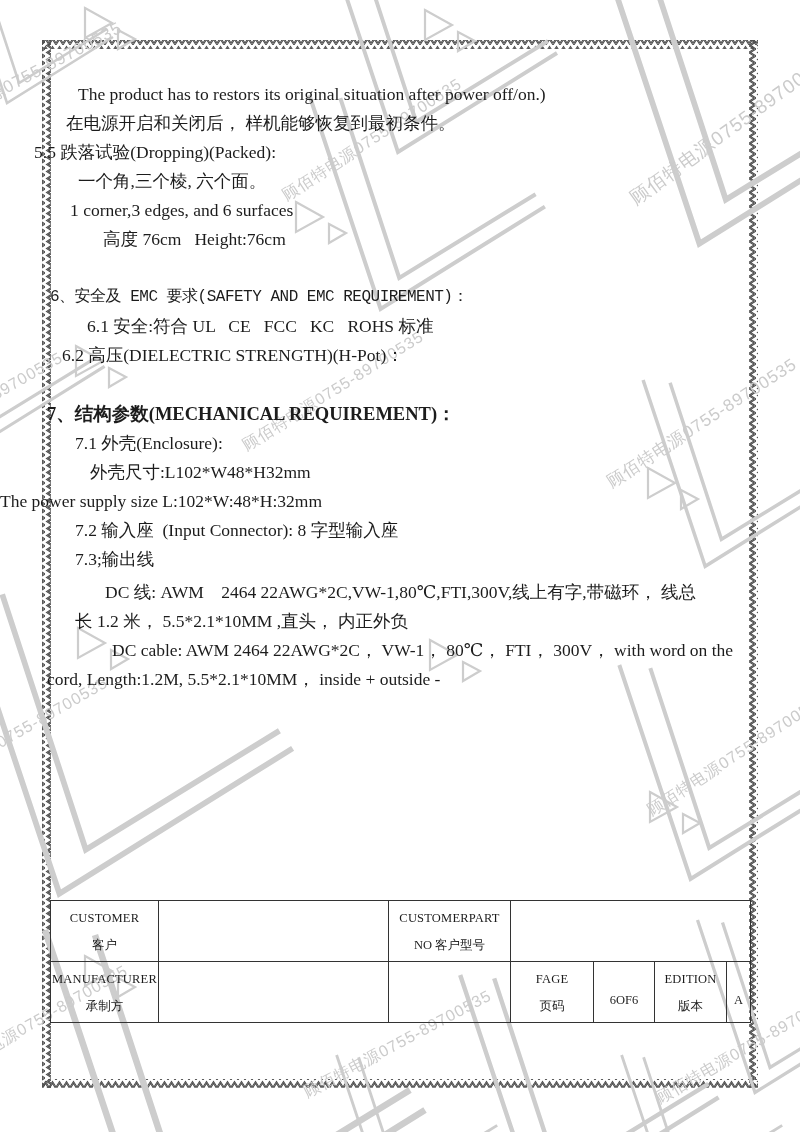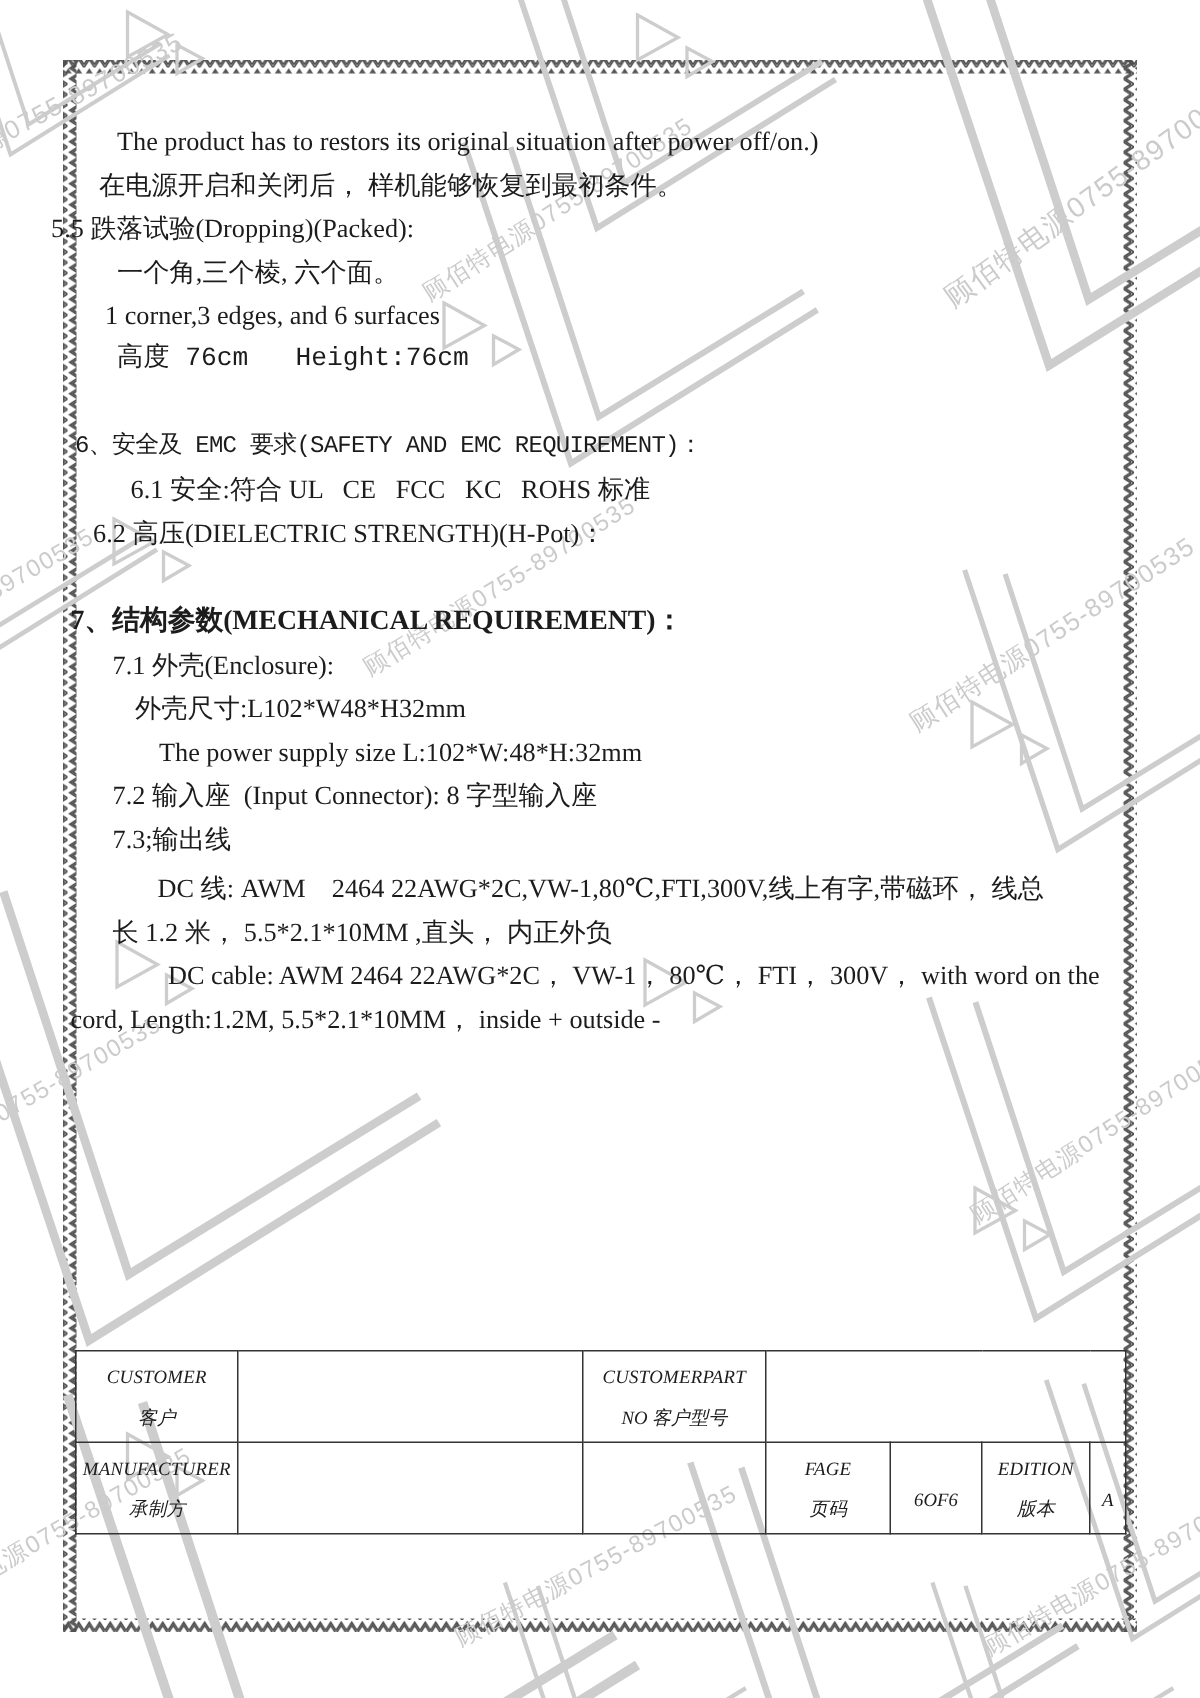--- a/index.html
+++ b/index.html
@@ -17,21 +17,21 @@
   }
   .content{position:absolute;left:0;top:80px;width:770px;z-index:1;}
   .line{height:29px;line-height:29px;font-size:17.5px;white-space:pre;}
   .line.mono{
     font-family:"Liberation Mono","DejaVu Sans Mono",monospace;
     font-size:16px;letter-spacing:-0.5px;
   }
   .line.bold{font-weight:bold;font-size:18.5px;}
   .ftable{
     position:absolute;left:50px;top:900px;z-index:1;
-    border-collapse:collapse;table-layout:fixed;width:700px;font-style:italic;
+    border-collapse:collapse;table-layout:fixed;width:700px;
   }
   .ftable td{
     border:1px solid #333;padding:0;text-align:center;vertical-align:middle;
     font-size:12.5px;color:#1c1c1c;background:transparent;
   }
   .ftable tr{height:61px;}
   .c-en{display:block;line-height:14px;margin-bottom:13px;letter-spacing:0.2px;}
   .c-cn{display:block;line-height:14px;}
   .c-one{display:block;line-height:14px;margin-top:16px;}
 </style>
@@ -106,28 +106,28 @@
     <div class="wm-text" style="left: 663px; top: 1088px; font-size: 16px; transform: rotate(-30deg);">顾佰特电源0755-89700535</div>
   </div>
 
 <div class="content">
 
 <div class="line" style="padding-left: 78px;">The product has to restors its original situation after power off/on.)</div>
     <div class="line" style="padding-left: 66px;">在电源开启和关闭后， 样机能够恢复到最初条件。</div>
     <div class="line" style="padding-left: 34px;">5.5 跌落试验(Dropping)(Packed):</div>
     <div class="line" style="padding-left: 78px;">一个角,三个棱, 六个面。</div>
     <div class="line" style="padding-left: 70px;">1 corner,3 edges, and 6 surfaces</div>
-    <div class="line" style="padding-left: 78px; font-family: Liberation Mono, monospace;">高度 76cm   Height:76cm</div>
+    <div class="line" style="padding-left: 103px;">高度 76cm   Height:76cm</div>
     <div class="line mono" style="padding-left: 50px; margin-top: 29px;">6、安全及 EMC 要求(SAFETY AND EMC REQUIREMENT)：</div>
     <div class="line" style="padding-left: 62px; margin-left: 25px;">6.1 安全:符合 UL   CE   FCC   KC   ROHS 标准</div>
     <div class="line" style="padding-left: 62px;">6.2 高压(DIELECTRIC STRENGTH)(H-Pot)：</div>
     <div class="line bold" style="padding-left: 47px; margin-top: 30px;">7、结构参数(MECHANICAL REQUIREMENT)：</div>
     <div class="line" style="padding-left: 75px;">7.1 外壳(Enclosure):</div>
     <div class="line" style="padding-left: 90px;">外壳尺寸:L102*W48*H32mm</div>
-    <div class="line" style="padding-left: 90px; margin-left: 16px;">The power supply size L:102*W:48*H:32mm</div>
+    <div class="line" style="">The power supply size L:102*W:48*H:32mm</div>
     <div class="line" style="padding-left: 75px;">7.2 输入座  (Input Connector): 8 字型输入座</div>
     <div class="line" style="padding-left: 75px;">7.3;输出线</div>
     <div class="line" style="padding-left: 105px; margin-top: 4px;">DC 线: AWM    2464 22AWG*2C,VW-1,80℃,FTI,300V,线上有字,带磁环， 线总</div>
     <div class="line" style="padding-left: 75px;">长 1.2 米， 5.5*2.1*10MM ,直头， 内正外负</div>
     <div class="line" style="padding-left: 112px;">DC cable: AWM 2464 22AWG*2C， VW-1， 80℃， FTI， 300V， with word on the</div>
     <div class="line" style="padding-left: 47px;">cord, Length:1.2M, 5.5*2.1*10MM， inside + outside -</div>
   </div>
 
 <table class="ftable">
   <colgroup>

